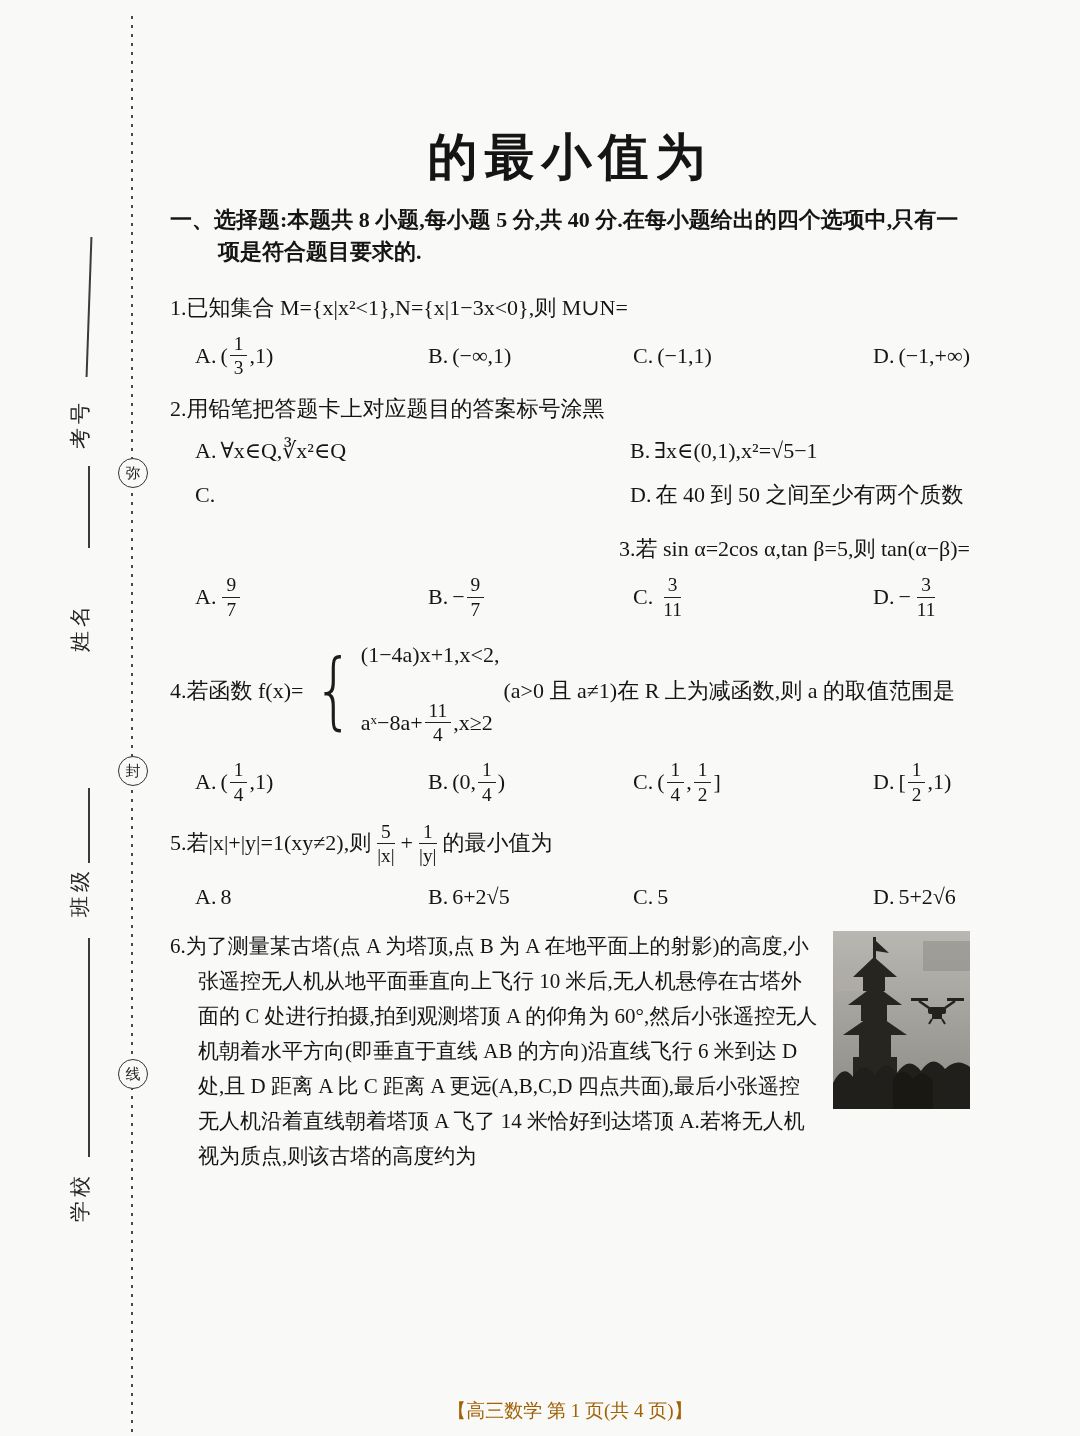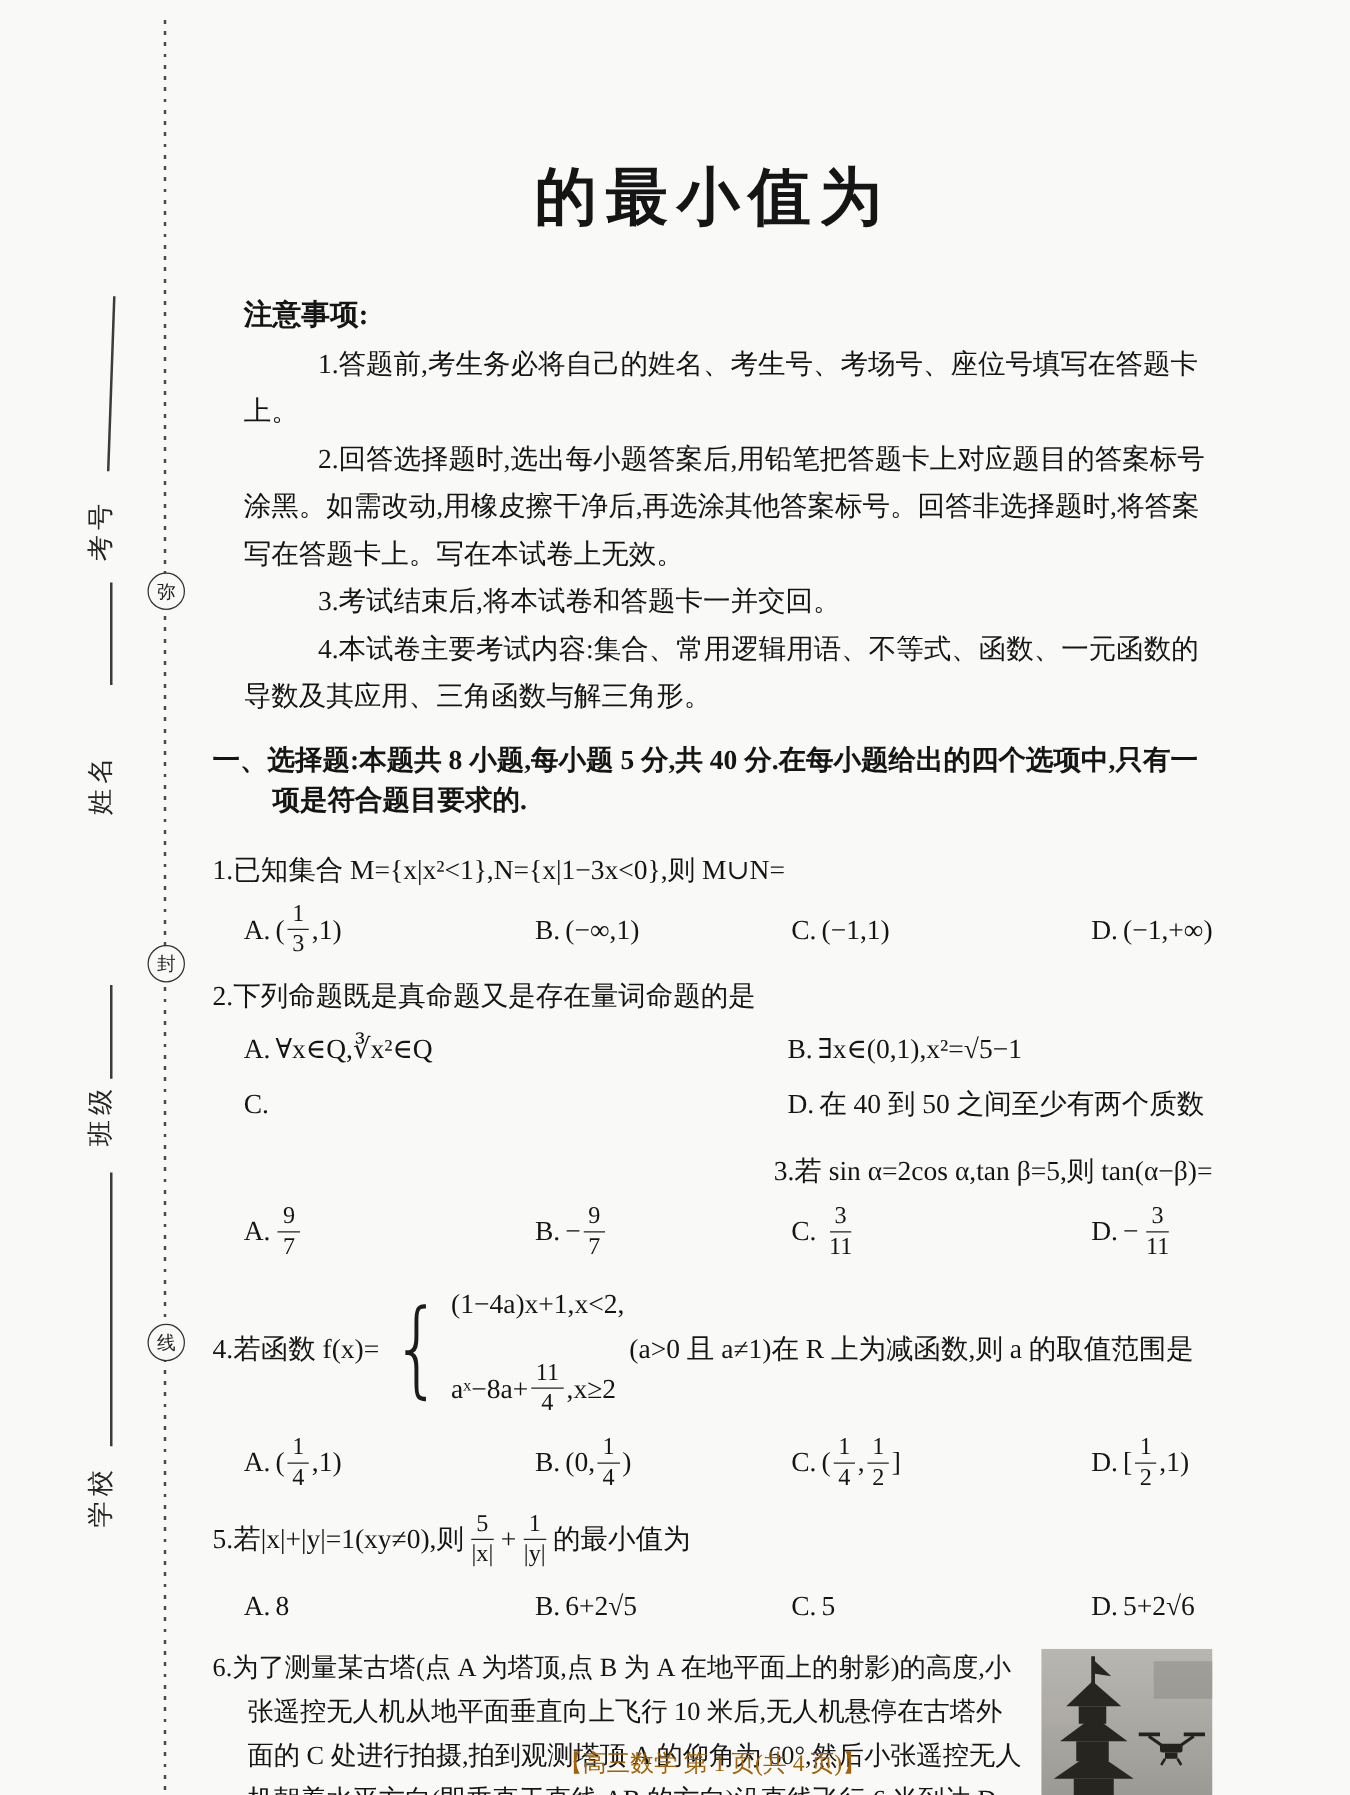--- a/index.html
+++ b/index.html
@@ -118,27 +118,20 @@
     <span>封</span>
   </div>
   <div class="seal-circle" style="top:1059px;">
     <span>线</span>
   </div>
 
   <div class="content">
 
     <h1 class="paper-title">的最小值为</h1>
 
-    <div class="notice">
-      <div class="notice-heading">注意事项:</div>
-      <p>1.答题前,考生务必将自己的姓名、考生号、考场号、座位号填写在答题卡上。</p>
-      <p>2.回答选择题时,选出每小题答案后,用铅笔把答题卡上对应题目的答案标号涂黑。如需改动,用橡皮擦干净后,再选涂其他答案标号。回答非选择题时,将答案写在答题卡上。写在本试卷上无效。</p>
-      <p>3.考试结束后,将本试卷和答题卡一并交回。</p>
-      <p>4.本试卷主要考试内容:集合、常用逻辑用语、不等式、函数、一元函数的导数及其应用、三角函数与解三角形。</p>
-    </div>
 
     <div class="section-heading">一、选择题:本题共 8 小题,每小题 5 分,共 40 分.在每小题给出的四个选项中,只有一项是符合题目要求的.</div>
 
     <div class="q q1">
       <p class="stem"><span>1.</span><span>已知集合 M={x|x²&lt;1},N={x|1−3x&lt;0},则 M∪N=</span></p>
       <div class="opt-row4">
         <span class="opt">
           <span class="lab">A.</span>
           <span>(</span>
           <span class="frac">
@@ -156,21 +149,21 @@
           <span>(−1,1)</span>
         </span>
         <span class="opt">
           <span class="lab">D.</span>
           <span>(−1,+∞)</span>
         </span>
       </div>
     </div>
 
     <div class="q q2">
-      <p class="stem"><span>2.</span><span>下列命题既是真命题又是存在量词命题的是</span></p>
+      <p class="stem"><span>2.</span><span>用铅笔把答题卡上对应题目的答案标号涂黑</span></p>
       <div class="opt-row2">
         <span class="opt">
           <span class="lab">A.</span>
           <span>∀x∈Q,∛x²∈Q</span>
         </span>
         <span class="opt">
           <span class="lab">B.</span>
           <span>∃x∈(0,1),x²=√5−1</span>
         </span>
       </div>
@@ -284,21 +277,21 @@
               <span class="den">2</span>
             </span>
           <span>,1)</span>
         </span>
       </div>
     </div>
 
     <div class="q q5">
       <div class="q5line">
         <span>5.</span>
-          <span>若|x|+|y|=1(xy≠0),则</span>
+          <span>若|x|+|y|=1(xy≠2),则</span>
         <span class="frac">
             <span class="num">5</span>
             <span class="den">|x|</span>
           </span>
         <span>+</span>
         <span class="frac">
             <span class="num">1</span>
             <span class="den">|y|</span>
           </span>
         <span>的最小值为</span>

